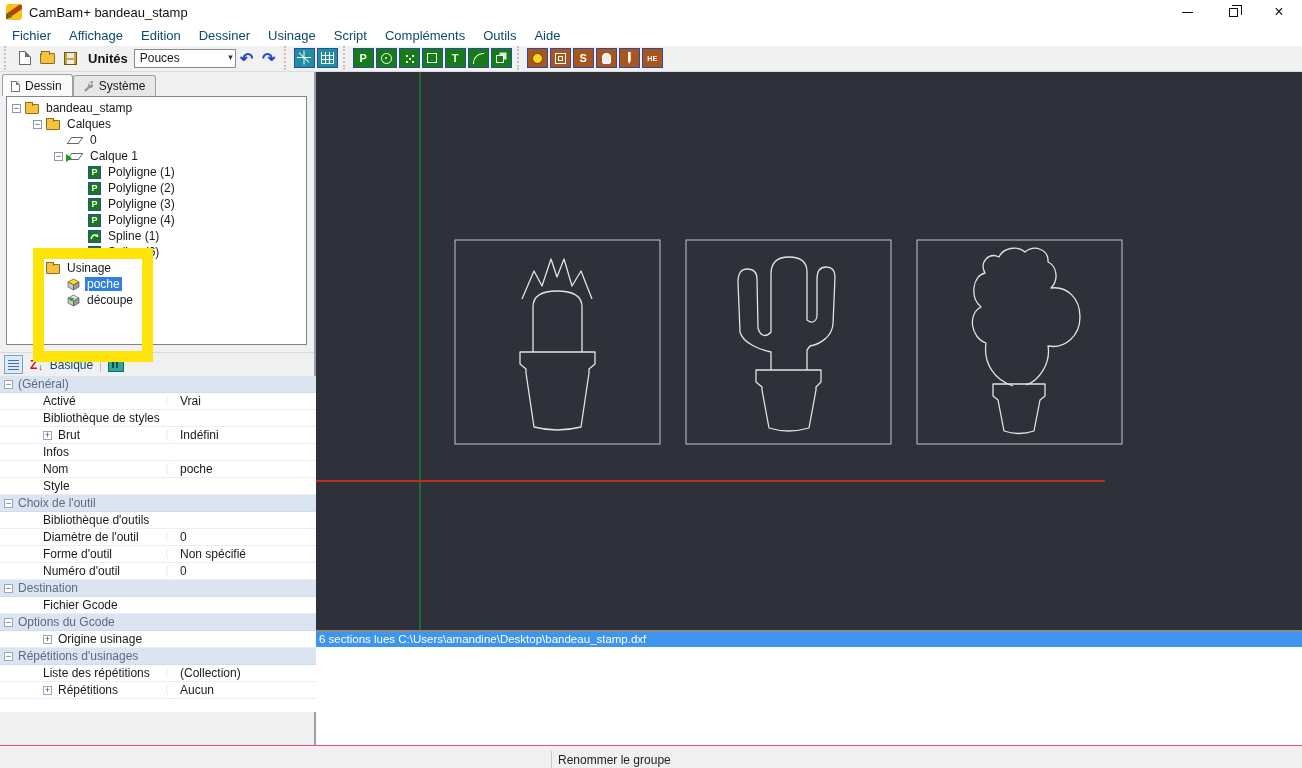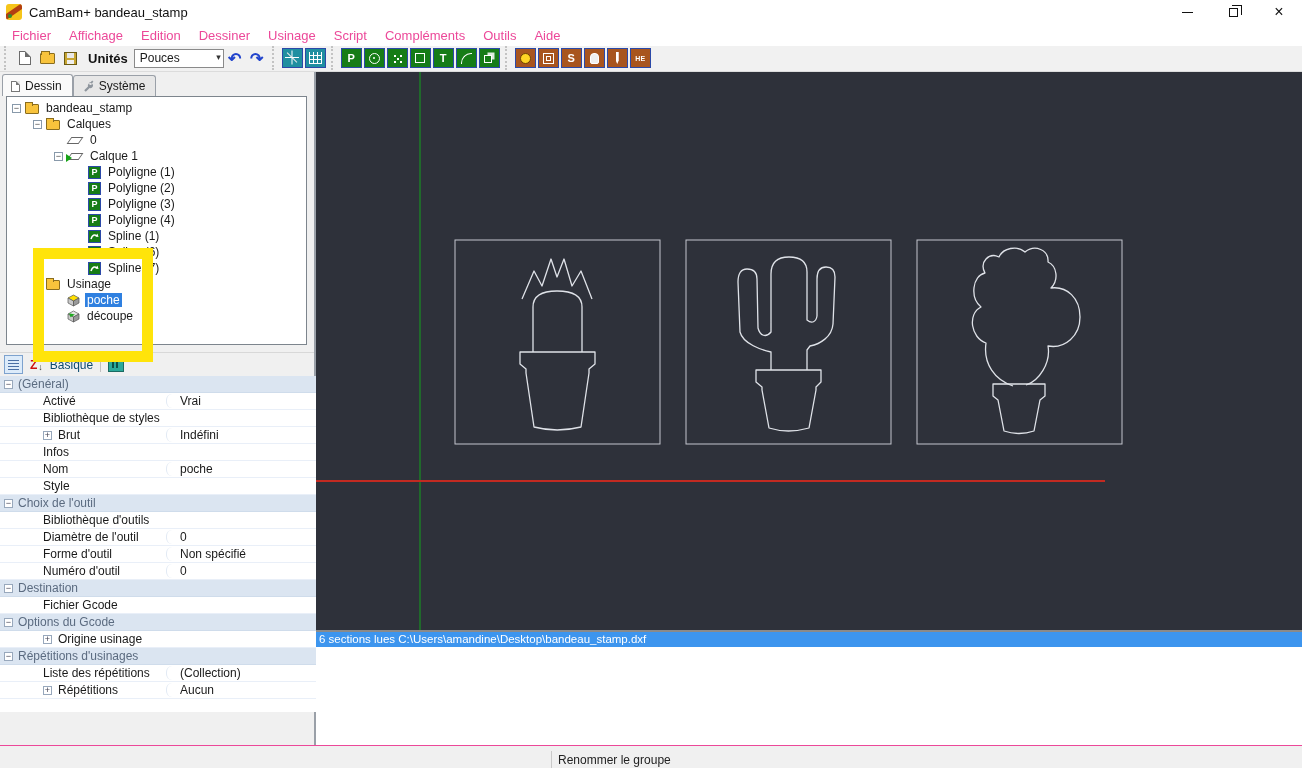--- a/index.html
+++ b/index.html
@@ -15,29 +15,29 @@
   .apptitle { font-size:13px; color:#111; }
   .wincontrols { margin-left:auto; display:flex; height:100%; }
   .winbtn { width:46px; height:24px; display:flex; align-items:center; justify-content:center; color:#111; }
   .minglyph { width:11px; height:1px; background:#111; display:block; }
   .restoreglyph { width:9px; height:9px; border:1px solid #111; position:relative; display:block; background:#fff; }
   .restoreglyph::before { content:""; position:absolute; left:2px; top:-4px; width:9px; height:9px; border:1px solid #111; border-left:none; border-bottom:none; }
   .closeglyph { font-size:16px; line-height:16px; }
 
   
   .menubar { position:absolute; left:0; top:24px; width:100%; height:22px; background:#fff; display:flex; align-items:center; padding-left:3px; }
-  .menuitem { padding:2px 9px; font-size:13px; color:#ec4899; }
+  .menuitem { padding:2px 9px; font-size:13px; color:#0c4a6e; }
 
   
   .toolbar { position:absolute; left:0; top:46px; width:100%; height:26px; background:#f1f1f1; border-bottom:1px solid #dcdcdc; display:flex; padding-left:4px; }
   .tseg { display:flex; align-items:center; height:24px; padding:0 4px 0 7px; border-left:2px dotted #c3c3c3; }
   .tseg:first-child { border-left:2px dotted #c3c3c3; }
   .tbtn { width:21px; height:20px; margin:0 1px; display:flex; align-items:center; justify-content:center; position:relative; }
   .units-label { font-weight:bold; font-size:13px; margin:0 6px 0 6px; color:#111; }
-  .combo { width:90px; height:19px; background:#fff; border:1px solid #8a8a8a; display:flex; align-items:center; font-size:12px; padding-left:5px; position:relative; }
+  .combo { width:102px; height:19px; background:#fff; border:1px solid #8a8a8a; display:flex; align-items:center; font-size:12px; padding-left:5px; position:relative; }
   .combo .arrow { position:absolute; right:2px; top:2px; font-size:9px; color:#333; }
   .undoredo { color:#2244cc; font-size:16px; font-weight:bold; width:20px; text-align:center; }
   
   .ic-page { width:12px; height:14px; background:#fff; border:1px solid #6b6b6b; position:relative; }
   .ic-page::after { content:""; position:absolute; right:-1px; top:-1px; border:3px solid #f1f1f1; border-left-color:#6b6b6b; border-bottom-color:#6b6b6b; }
   .ic-open { width:15px; height:11px; background:#f8c33c; border:1px solid #8a6d1f; border-radius:1px; position:relative; }
   .ic-open::before { content:""; position:absolute; left:0; top:-3px; width:7px; height:3px; background:#f8c33c; border:1px solid #8a6d1f; border-bottom:none; }
   .ic-save { width:13px; height:13px; background:#c8a632; border:1px solid #6a5a14; position:relative; }
   .ic-save::before { content:""; position:absolute; left:2px; top:0; width:7px; height:5px; background:#e9e9e9; }
   .ic-save::after { content:""; position:absolute; left:2px; bottom:0; width:7px; height:4px; background:#efefef; }
@@ -304,30 +304,20 @@
       <div class="trow d3">
         <span class="exp hid"></span>
         <span class="ticon gsq">
             <svg width="11" height="11" viewBox="0 0 11 11">
               <path d="M2,8 Q4,2 8,5" stroke="#fff" stroke-width="1.6" fill="none"></path>
               <path d="M8.5,2.5 L9.5,6 6.5,5.5 Z" fill="#fff"></path>
             </svg>
           </span>
         <span class="tlabel">Spline (6)</span>
       </div>
-      <div class="trow d3">
-        <span class="exp hid"></span>
-        <span class="ticon gsq">
-            <svg width="11" height="11" viewBox="0 0 11 11">
-              <path d="M2,8 Q4,2 8,5" stroke="#fff" stroke-width="1.6" fill="none"></path>
-              <path d="M8.5,2.5 L9.5,6 6.5,5.5 Z" fill="#fff"></path>
-            </svg>
-          </span>
-        <span class="tlabel">Spline (7)</span>
-      </div>
       <div class="trow d1">
         <span class="exp">−</span>
         <span class="ticon folder"></span>
         <span class="tlabel">Usinage</span>
       </div>
       <div class="trow d2">
         <span class="exp hid"></span>
         <span class="ticon">
             <svg width="13" height="13" viewBox="0 0 13 13">
               <polygon points="6.5,1 12,4 6.5,7 1,4" fill="#ffdf00" stroke="#555" stroke-width="0.7"></polygon>

